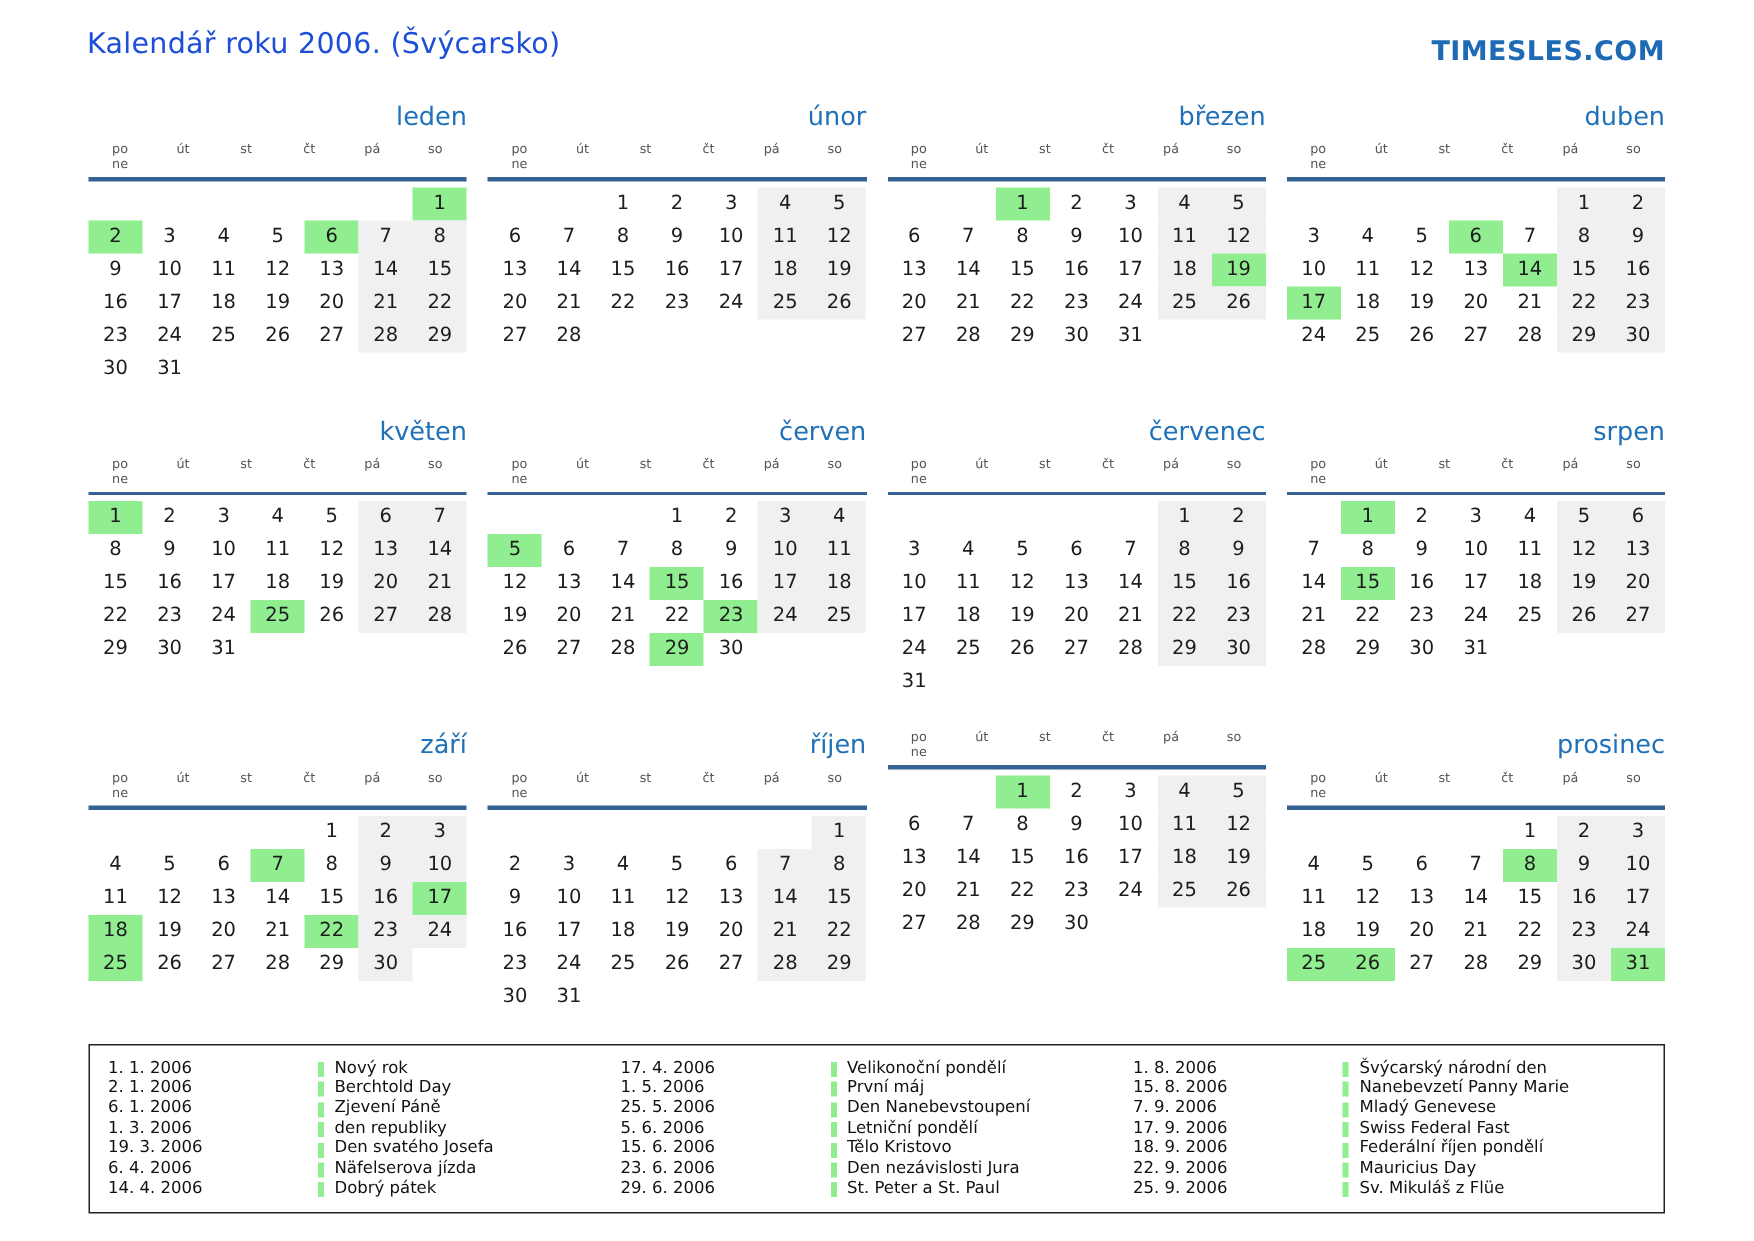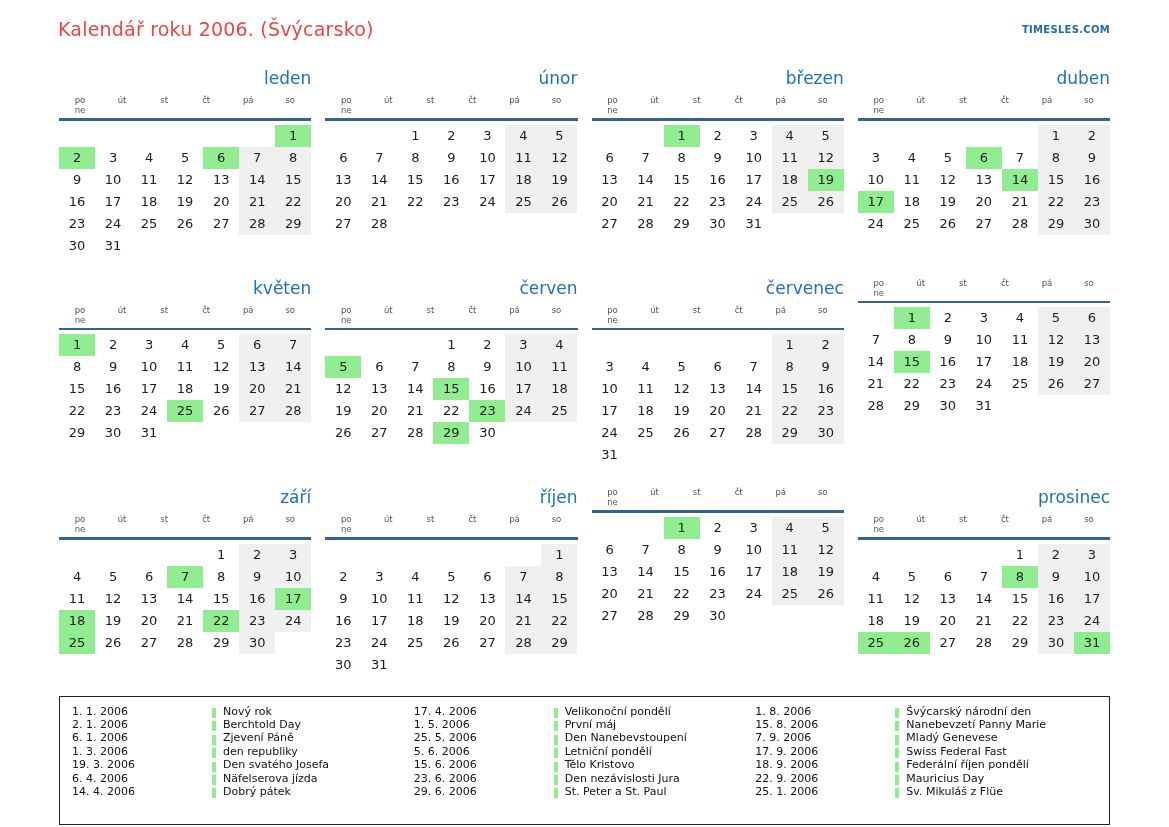--- a/index.html
+++ b/index.html
@@ -1,33 +1,33 @@
 <!DOCTYPE html>
 <html style="--accent: #1f6ab5; --titleblue: #2071b8; --rule: #356292; --green: #90ee90; --gray: #f0f0f0;"><head>
 <meta charset="utf-8">
 <style>
   html,body{margin:0;padding:0;background:#fff;}
   body{width:1169px;height:827px;font-family:"DejaVu Sans","Liberation Sans",sans-serif;overflow:hidden;}
 
   .header{position:relative;height:48px;}
-  .page-title{position:absolute;left:58px;top:18px;font-size:19px;color:#ef4444;letter-spacing:0.2px;}
-  .brand{position:absolute;right:59px;top:24px;font-size:10px;font-weight:600;color:var(--accent,#1f6ab5);text-decoration:none;letter-spacing:0.3px;}
+  .page-title{position:absolute;left:58px;top:18px;font-size:19px;color:#1d4ed8;letter-spacing:0.2px;}
+  .brand{position:absolute;right:59px;top:24px;font-size:18px;font-weight:600;color:var(--accent,#1f6ab5);text-decoration:none;letter-spacing:0.3px;}
 
   .months-grid{margin:20px 59px 0;display:grid;grid-template-columns:repeat(4,1fr);column-gap:14px;row-gap:21px;}
   .month{min-width:0;}
   .month-title{text-align:right;font-size:17px;color:var(--titleblue,#2071b8);margin-bottom:7px;}
   .weekdays{display:grid;grid-template-columns:repeat(6,1fr);padding-bottom:3px;}
   .wd{text-align:center;font-size:8.5px;color:#555;}
   .rule{height:2.5px;background:var(--rule,#356292);}
   .days{display:grid;grid-template-columns:repeat(7,1fr);grid-auto-rows:22px;margin-top:4px;min-height:132px;}
   .cell{text-align:center;line-height:22px;font-size:13px;color:#1c1c1c;}
   .cell.weekend{background:var(--gray,#f0f0f0);}
   .cell.holiday{background:var(--green,#90ee90);}
 
-  .legend-box{margin:20px 59px 0;border:1.5px solid #222;padding:8px 12px 26px;display:flex;}
+  .legend-box{margin:20px 59px 0;border:1.5px solid #222;padding:8px 12px 10px;display:flex;}
   .legend-group{flex:1;display:grid;grid-template-columns:140px 1fr;align-content:start;font-size:11px;line-height:13.4px;color:#111;}
   .legend-date{white-space:nowrap;}
   .legend-name{white-space:nowrap;display:flex;align-items:flex-end;}
   .holiday-bar{display:inline-block;width:4px;height:10px;background:var(--green,#90ee90);margin-right:7px;flex:0 0 auto;}
 </style>
 </head>
 <body>
 
 <div class="header">
   <div class="page-title">Kalendář roku 2006. (Švýcarsko)</div>
@@ -369,20 +369,21 @@
         <span class="cell">25</span>
         <span class="cell">26</span>
         <span class="cell">27</span>
         <span class="cell">28</span>
         <span class="cell weekend">29</span>
         <span class="cell weekend">30</span>
         <span class="cell">31</span>
       </div>
     </div>
     <div class="month">
+      <div class="month-title">srpen</div>
       <div class="weekdays">
         <span class="wd">po</span>
         <span class="wd">út</span>
         <span class="wd">st</span>
         <span class="wd">čt</span>
         <span class="wd">pá</span>
         <span class="wd">so</span>
         <span class="wd">ne</span>
       </div>
       <div class="rule"></div>
@@ -719,19 +720,19 @@
       <span class="legend-date">18. 9. 2006</span>
       <span class="legend-name">
         <span class="holiday-bar"></span>
         <span>Federální říjen pondělí</span>
       </span>
       <span class="legend-date">22. 9. 2006</span>
       <span class="legend-name">
         <span class="holiday-bar"></span>
         <span>Mauricius Day</span>
       </span>
-      <span class="legend-date">25. 1. 2006</span>
+      <span class="legend-date">25. 9. 2006</span>
       <span class="legend-name">
         <span class="holiday-bar"></span>
         <span>Sv. Mikuláš z Flüe</span>
       </span>
     </div>
   </div>
 
 </body></html>

